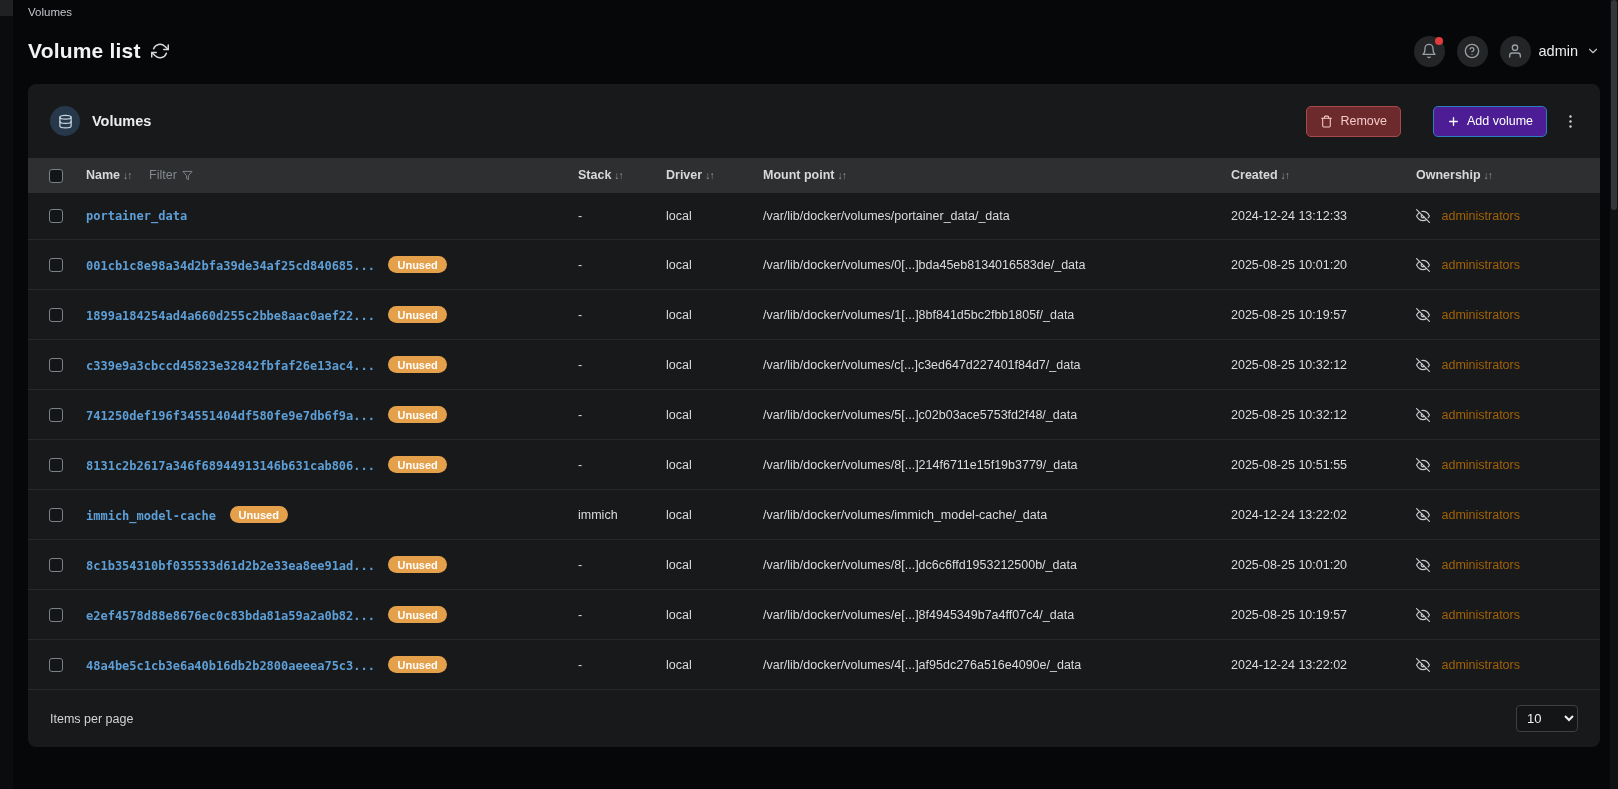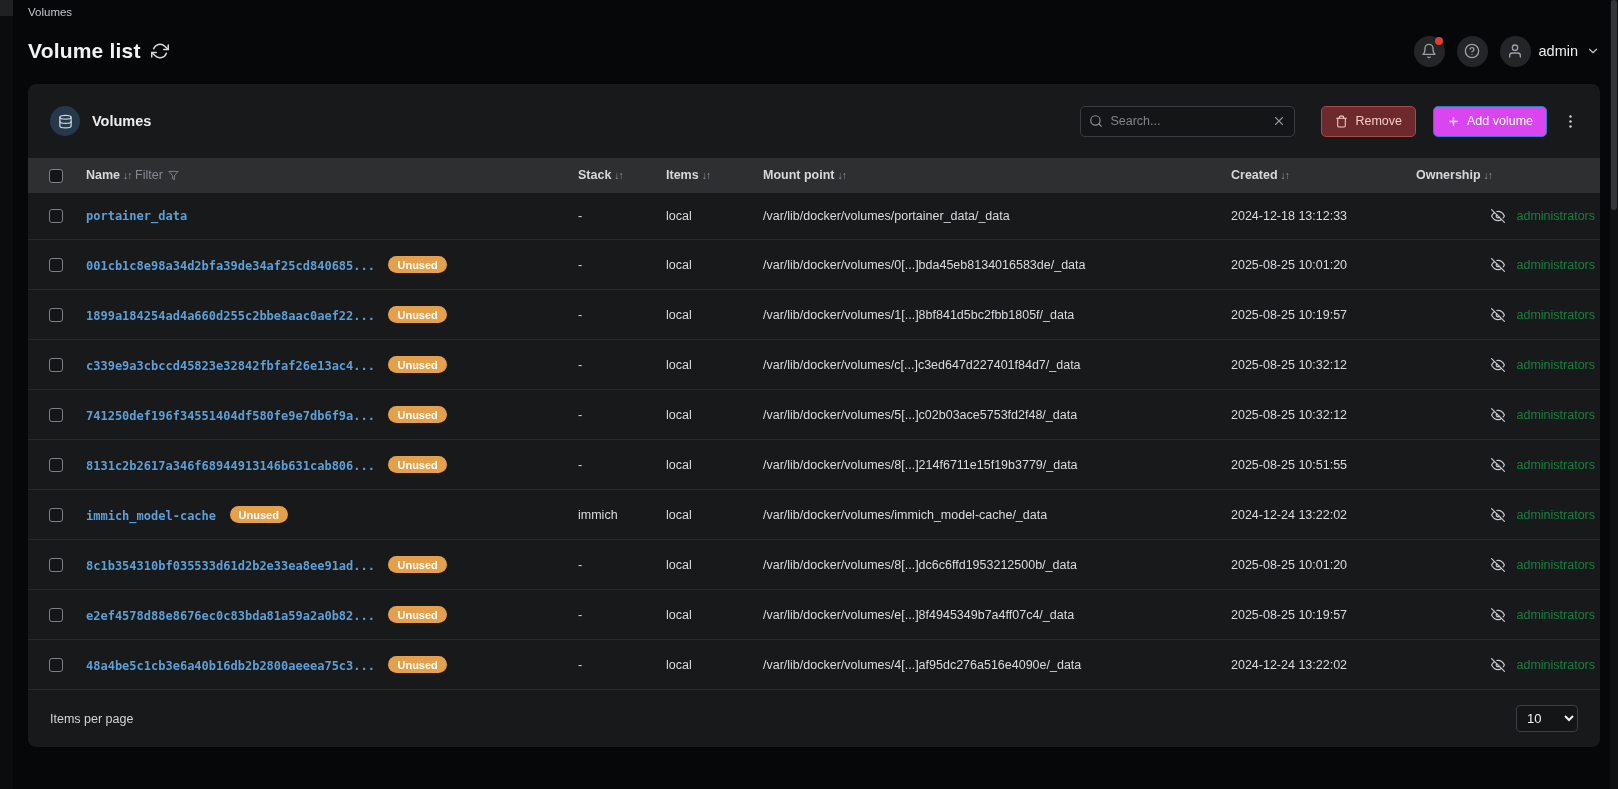--- a/index.html
+++ b/index.html
@@ -50,35 +50,35 @@
   .panel-title { font-size:14.5px; font-weight:700; color:#eceded; }
   .panel-spacer { flex:1; }
   .search-box { display:flex; align-items:center; width:215px; height:31px; border:1px solid #3a3d40; border-radius:5px; background:#141517; padding:0 8px; gap:7px; }
   .search-box svg { width:14px; height:14px; color:#8b9096; flex:0 0 auto; }
   .search-input { flex:1; background:transparent; border:none; outline:none; color:#d7d9db; font-size:12.5px; font-family:"Liberation Sans", sans-serif; min-width:0; }
   .search-input::placeholder { color:#80858b; }
   .search-clear { color:#8b9096; cursor:pointer; display:flex; }
   .btn { display:inline-flex; align-items:center; gap:7px; height:31px; padding:0 13px; border-radius:5px; font-size:12.5px; cursor:pointer; border:1px solid transparent; white-space:nowrap; }
   .btn svg { width:13px; height:13px; }
   .btn-danger { margin-left:26px; background:#6d2a2d; border-color:#a8494c; color:#f3c9c9; }
-  .btn-primary { margin-left:17px; background:#d946ef; border-color:#2d7dc3; color:#ffffff; }
+  .btn-primary { margin-left:32px; background:#4c1d95; border-color:#2d7dc3; color:#ffffff; }
   .kebab-btn { margin-left:13px; color:#cfd2d5; cursor:pointer; display:flex; width:20px; justify-content:center; }
   .kebab-btn svg { width:17px; height:17px; }
 
   table { width:100%; border-collapse:collapse; table-layout:fixed; font-size:12.5px; }
   thead th { background:#2d2f31; color:#d6d8da; font-weight:600; text-align:left; padding:10px 10px; height:34px; }
   th .sort { font-size:10.5px; color:#8a8f95; letter-spacing:-1px; margin-left:3px; cursor:pointer; }
-  th .filter-wrap { color:#85898e; font-weight:400; cursor:pointer; display:inline-flex; align-items:center; gap:5px; }
+  th .filter-wrap { margin-left:14px; color:#85898e; font-weight:400; cursor:pointer; display:inline-flex; align-items:center; gap:5px; }
   th .filter-wrap svg { width:11px; height:11px; }
   tbody td { padding:16px 10px; border-bottom:1px solid #27292b; color:#d9dbdd; vertical-align:middle; white-space:nowrap; overflow:hidden; }
   .cell-check, th.col-check { padding-left:21px !important; }
   .checkbox { display:inline-block; width:14px; height:14px; border:1.5px solid #7c8187; border-radius:3px; background:#141517; cursor:pointer; vertical-align:middle; }
   .vol-link { font-family:"DejaVu Sans Mono", monospace; font-size:12px; font-weight:700; color:#5d9fd6; text-decoration:none; cursor:pointer; }
   .badge { display:inline-block; margin-left:10px; padding:2.5px 9px; border-radius:10px; background:#e5a04b; color:#ffffff; font-size:11px; font-weight:700; vertical-align:1px; }
-  .cell-owner { color:#15803d;text-align:right; }
+  .cell-owner { color:#a16207; }
   .eye-off { display:inline-flex; vertical-align:-3px; margin-right:8px; color:#c9ccd0; }
   .eye-off svg { width:14px; height:14px; }
 
   .panel-footer { display:flex; align-items:center; justify-content:space-between; gap:10px; height:57px; padding:0 22px; }
   .footer-label { font-size:12.5px; color:#d2d4d6; }
   .page-select { height:27px; min-width:62px; background:#141517; color:#f0f1f2; border:1px solid #3c3f43; border-radius:4px; font-size:13px; padding:0 6px; font-family:"Liberation Sans", sans-serif; }
 </style>
 </head>
 <body>
 
@@ -145,33 +145,20 @@
         <span class="panel-icon">
           <svg viewBox="0 0 24 24" fill="none" stroke="currentColor" stroke-width="2" stroke-linecap="round" stroke-linejoin="round">
               <ellipse cx="12" cy="5" rx="9" ry="3"></ellipse>
               <path d="M21 12c0 1.66-4 3-9 3s-9-1.34-9-3"></path>
               <path d="M3 5v14c0 1.66 4 3 9 3s9-1.34 9-3V5"></path>
             </svg>
         </span>
         <span class="panel-title">Volumes</span>
       </div>
       <div class="panel-spacer"></div>
-      <div class="search-box">
-        <svg viewBox="0 0 24 24" fill="none" stroke="currentColor" stroke-width="2" stroke-linecap="round" stroke-linejoin="round">
-            <circle cx="11" cy="11" r="8"></circle>
-            <line x1="21" y1="21" x2="16.65" y2="16.65"></line>
-          </svg>
-        <input class="search-input" type="text" placeholder="Search..." style="">
-        <span class="search-clear">
-          <svg viewBox="0 0 24 24" width="13" height="13" fill="none" stroke="currentColor" stroke-width="2" stroke-linecap="round">
-              <line x1="18" y1="6" x2="6" y2="18"></line>
-              <line x1="6" y1="6" x2="18" y2="18"></line>
-            </svg>
-        </span>
-      </div>
       <button class="btn btn-danger">
         <svg viewBox="0 0 24 24" fill="none" stroke="currentColor" stroke-width="2" stroke-linecap="round" stroke-linejoin="round">
             <polyline points="3 6 5 6 21 6"></polyline>
             <path d="M19 6v14a2 2 0 0 1-2 2H7a2 2 0 0 1-2-2V6m3 0V4a2 2 0 0 1 2-2h4a2 2 0 0 1 2 2v2"></path>
           </svg>
         <span>Remove</span>
       </button>
       <button class="btn btn-primary">
         <svg viewBox="0 0 24 24" fill="none" stroke="currentColor" stroke-width="2.5" stroke-linecap="round">
             <line x1="12" y1="5" x2="12" y2="19"></line>
@@ -204,37 +191,37 @@
           <th>
             <span>Name</span><span class="sort">↓↑</span>
             <span class="filter-wrap">
               <span>Filter</span>
               <svg viewBox="0 0 24 24" fill="none" stroke="currentColor" stroke-width="2" stroke-linejoin="round">
                   <polygon points="22 3 2 3 10 12.46 10 19 14 21 14 12.46 22 3"></polygon>
                 </svg>
             </span>
           </th>
           <th><span>Stack</span><span class="sort">↓↑</span></th>
-          <th><span>Items</span><span class="sort">↓↑</span></th>
+          <th><span>Driver</span><span class="sort">↓↑</span></th>
           <th><span>Mount point</span><span class="sort">↓↑</span></th>
           <th><span>Created</span><span class="sort">↓↑</span></th>
           <th><span>Ownership</span><span class="sort">↓↑</span></th>
         </tr>
       </thead>
       <tbody>
   <tr>
     <td class="cell-check"><span class="checkbox"></span></td>
     <td class="cell-name">
       <a class="vol-link">portainer_data</a>
       
     </td>
     <td>-</td>
     <td>local</td>
     <td>/var/lib/docker/volumes/portainer_data/_data</td>
-    <td>2024-12-18 13:12:33</td>
+    <td>2024-12-24 13:12:33</td>
     <td class="cell-owner">
       <span class="eye-off">
         <svg viewBox="0 0 24 24" fill="none" stroke="currentColor" stroke-width="2" stroke-linecap="round" stroke-linejoin="round">
                   <path d="M17.94 17.94A10.07 10.07 0 0 1 12 20c-7 0-11-8-11-8a18.45 18.45 0 0 1 5.06-5.94M9.9 4.24A9.12 9.12 0 0 1 12 4c7 0 11 8 11 8a18.5 18.5 0 0 1-2.16 3.19m-6.72-1.07a3 3 0 1 1-4.24-4.24"></path>
                   <line x1="1" y1="1" x2="23" y2="23"></line>
                 </svg>
       </span>
       <span>administrators</span>
     </td>
   </tr>

